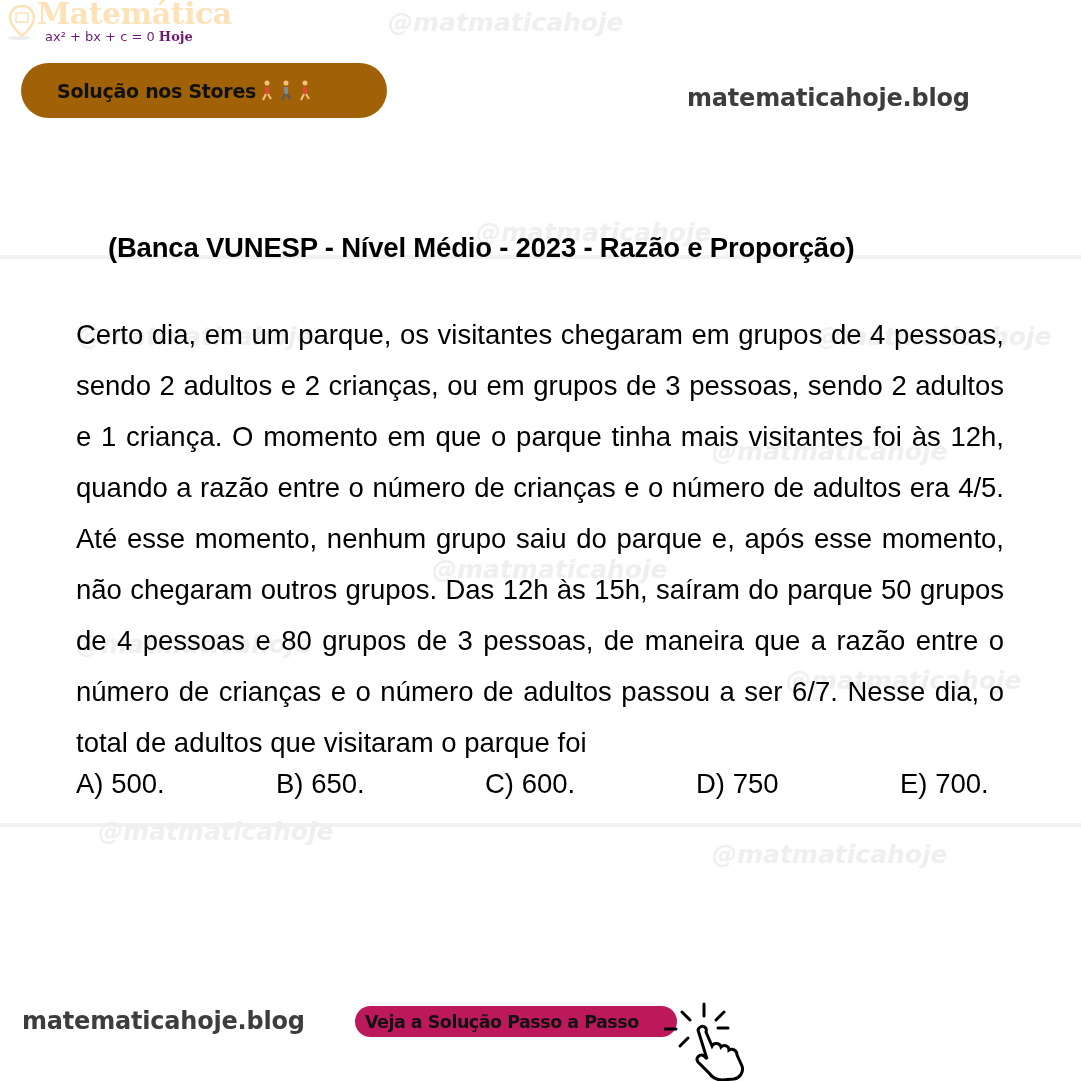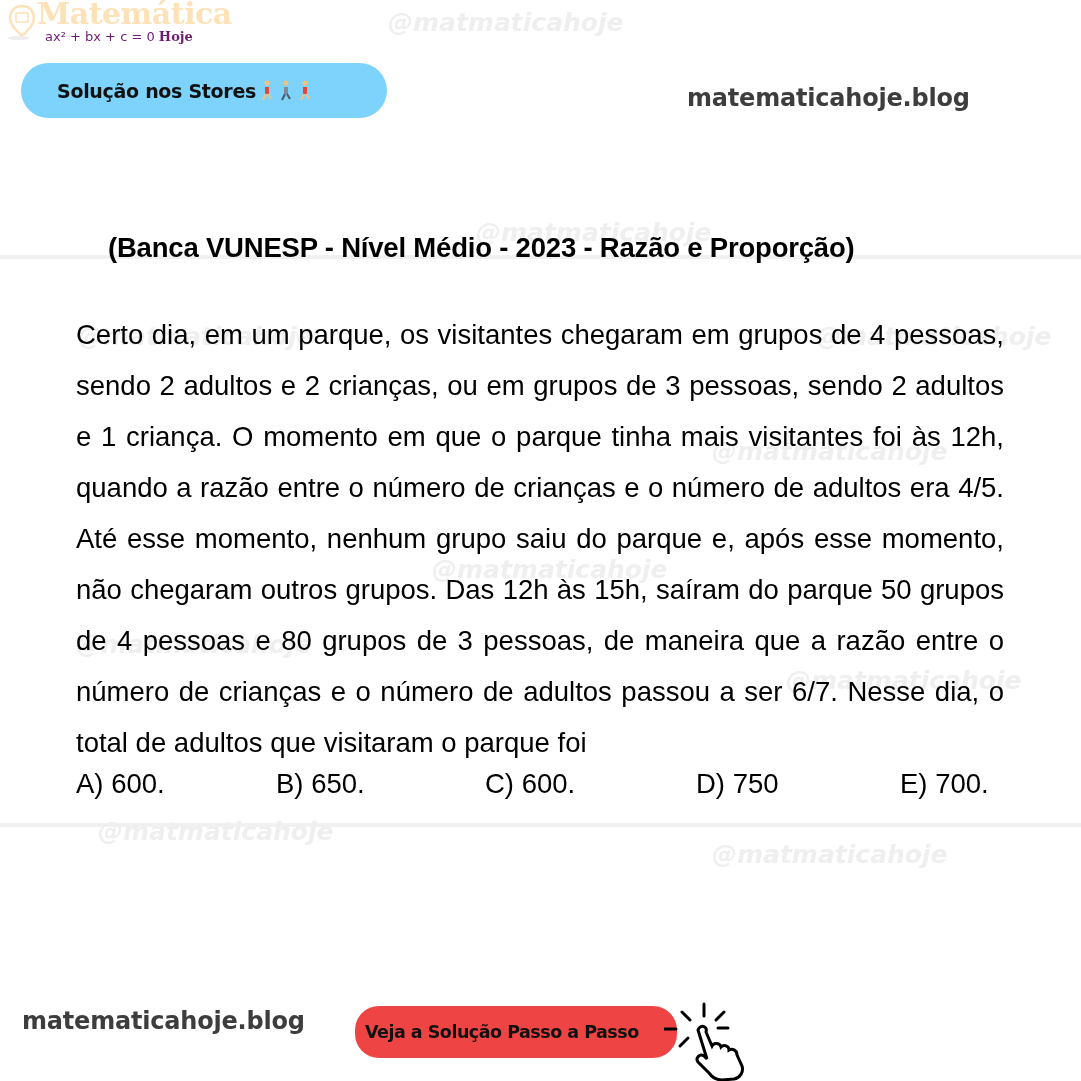--- a/index.html
+++ b/index.html
@@ -5,40 +5,40 @@
     * { margin: 0; padding: 0; box-sizing: border-box; }
     html, body { width: 1081px; height: 1081px; background: #ffffff; overflow: hidden; }
     body { position: relative; font-family: "Liberation Sans", sans-serif; color: #000; }
 
     .logo { position: absolute; left: 5px; top: 0; width: 230px; height: 52px; }
     .logo-pin { position: absolute; left: 2px; top: 4px; width: 30px; height: 36px; }
     .logo-title { position: absolute; left: 32px; top: -4px; font-family: "DejaVu Serif", serif; font-weight: bold; font-size: 30px; color: #fde2b8; letter-spacing: -0.5px; }
     .logo-sub { position: absolute; left: 40px; top: 29px; font-family: "DejaVu Sans", sans-serif; font-size: 13px; color: #701a75; white-space: nowrap; }
     .logo-sub b { font-family: "DejaVu Serif", serif; font-weight: bold; }
 
-    .pill-top { position: absolute; left: 21px; top: 63px; width: 366px; height: 55px; background: #7dd3fc; border-radius: 28px; display: flex; align-items: center; padding-left: 36px; }
+    .pill-top { position: absolute; left: 21px; top: 63px; width: 366px; height: 55px; background: #a16207; border-radius: 28px; display: flex; align-items: center; padding-left: 36px; }
     .pill-top-label { font-family: "DejaVu Sans", sans-serif; font-weight: bold; font-size: 19px; color: #111; letter-spacing: -0.3px; }
     .runners { display: inline-flex; margin-left: 3px; gap: 3px; }
     .runner { width: 16px; height: 22px; position: relative; }
 
     .site-top { position: absolute; left: 687px; top: 84px; font-family: "DejaVu Sans", sans-serif; font-weight: bold; font-size: 24px; color: #3d3d3d; letter-spacing: -0.2px; }
 
     .watermark { position: absolute; font-family: "DejaVu Sans", sans-serif; font-weight: bold; font-size: 25px; color: #efefef; white-space: nowrap; z-index: 0; font-style: italic; }
     .hline { position: absolute; left: 0; width: 1081px; height: 4px; background: #f1f1f1; z-index: 0; }
 
     .heading { position: absolute; left: 76px; top: 232px; font-family: "Liberation Sans", sans-serif; font-weight: bold; font-size: 27.5px; z-index: 2; white-space: nowrap; letter-spacing: -0.2px; margin-left: 32px; }
 
     .body-text { position: absolute; left: 76px; top: 309px; width: 928px; font-size: 27.5px; line-height: 51px; text-align: justify; z-index: 2; }
 
     .options { position: absolute; left: 76px; top: 768px; width: 930px; height: 38px; z-index: 2; font-size: 27.5px; }
     .option { position: absolute; top: 0; white-space: nowrap; }
 
     .site-bottom { position: absolute; left: 22px; top: 1007px; font-family: "DejaVu Sans", sans-serif; font-weight: bold; font-size: 24px; color: #3d3d3d; letter-spacing: -0.2px; }
 
-    .pill-bottom { position: absolute; left: 355px; top: 1006px; width: 322px; height: 52px; background: #ef4444; border-radius: 24px; display: flex; align-items: center; padding-left: 10px; }
+    .pill-bottom { position: absolute; left: 355px; top: 1006px; width: 322px; height: 31px; background: #be185d; border-radius: 24px; display: flex; align-items: center; padding-left: 10px; }
     .pill-bottom-label { font-family: "DejaVu Sans", sans-serif; font-weight: bold; font-size: 17.5px; color: #111; letter-spacing: -0.5px; white-space: nowrap; }
 
     .hand { position: absolute; left: 664px; top: 1002px; width: 90px; height: 79px; }
   </style>
 </head>
 <body>
 
 <div class="hline" style="top:255px;"></div>
 <div class="hline" style="top:823px;"></div>
 <div class="watermark" style="left:388px; top:8px;">@matmaticahoje</div>
@@ -82,21 +82,21 @@
     </svg>
   </span>
 </div>
 
 <div class="site-top">matematicahoje.blog</div>
 
 <div class="heading">(Banca VUNESP - Nível Médio - 2023 - Razão e Proporção)</div>
 <div class="body-text">Certo dia, em um parque, os visitantes chegaram em grupos de 4 pessoas, sendo 2 adultos e 2 crianças, ou em grupos de 3 pessoas, sendo 2 adultos e 1 criança. O momento em que o parque tinha mais visitantes foi às 12h, quando a razão entre o número de crianças e o número de adultos era 4/5. Até esse momento, nenhum grupo saiu do parque e, após esse momento, não chegaram outros grupos. Das 12h às 15h, saíram do parque 50 grupos de 4 pessoas e 80 grupos de 3 pessoas, de maneira que a razão entre o número de crianças e o número de adultos passou a ser 6/7. Nesse dia, o total de adultos que visitaram o parque foi</div>
 
 <div class="options">
-  <span class="option" style="left:0px;">A) 600.</span>
+  <span class="option" style="left:0px;">A) 500.</span>
   <span class="option" style="left:200px;">B) 650.</span>
   <span class="option" style="left:409px;">C) 600.</span>
   <span class="option" style="left:620px;">D) 750</span>
   <span class="option" style="left:824px;">E) 700.</span>
 </div>
 
 <div class="site-bottom">matematicahoje.blog</div>
 
 <div class="pill-bottom">
   <span class="pill-bottom-label">Veja a Solução Passo a Passo</span>

